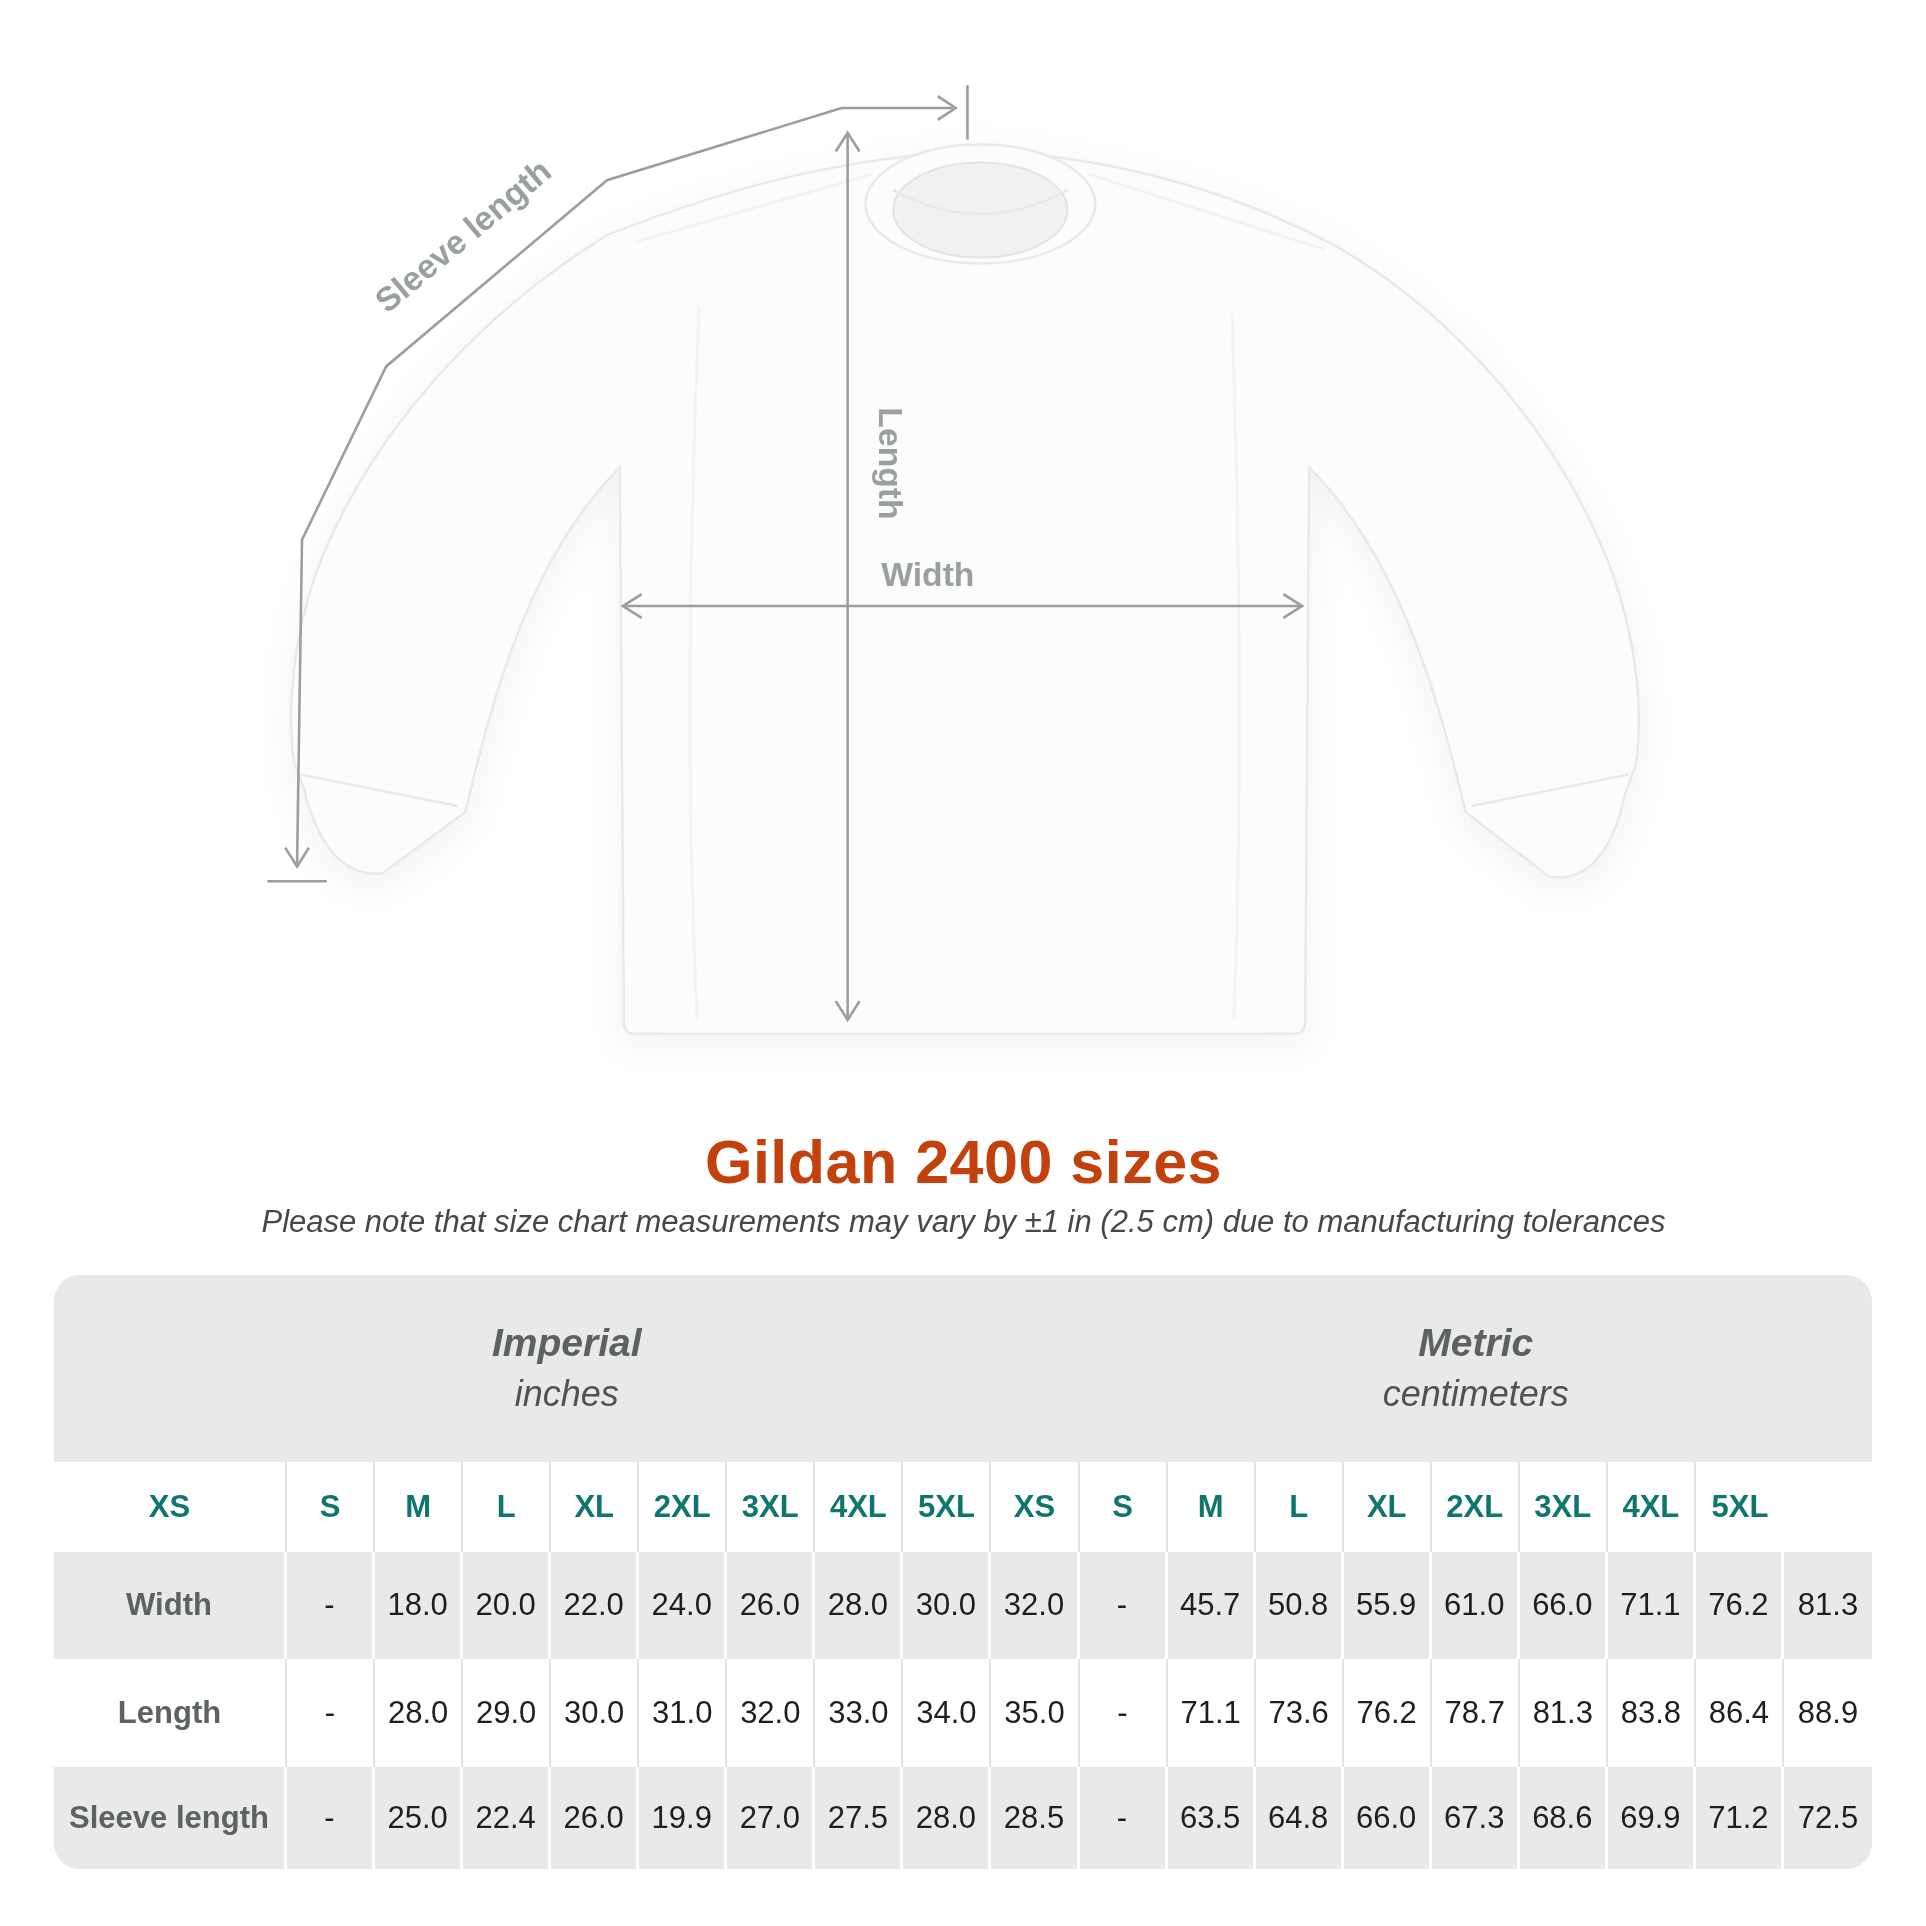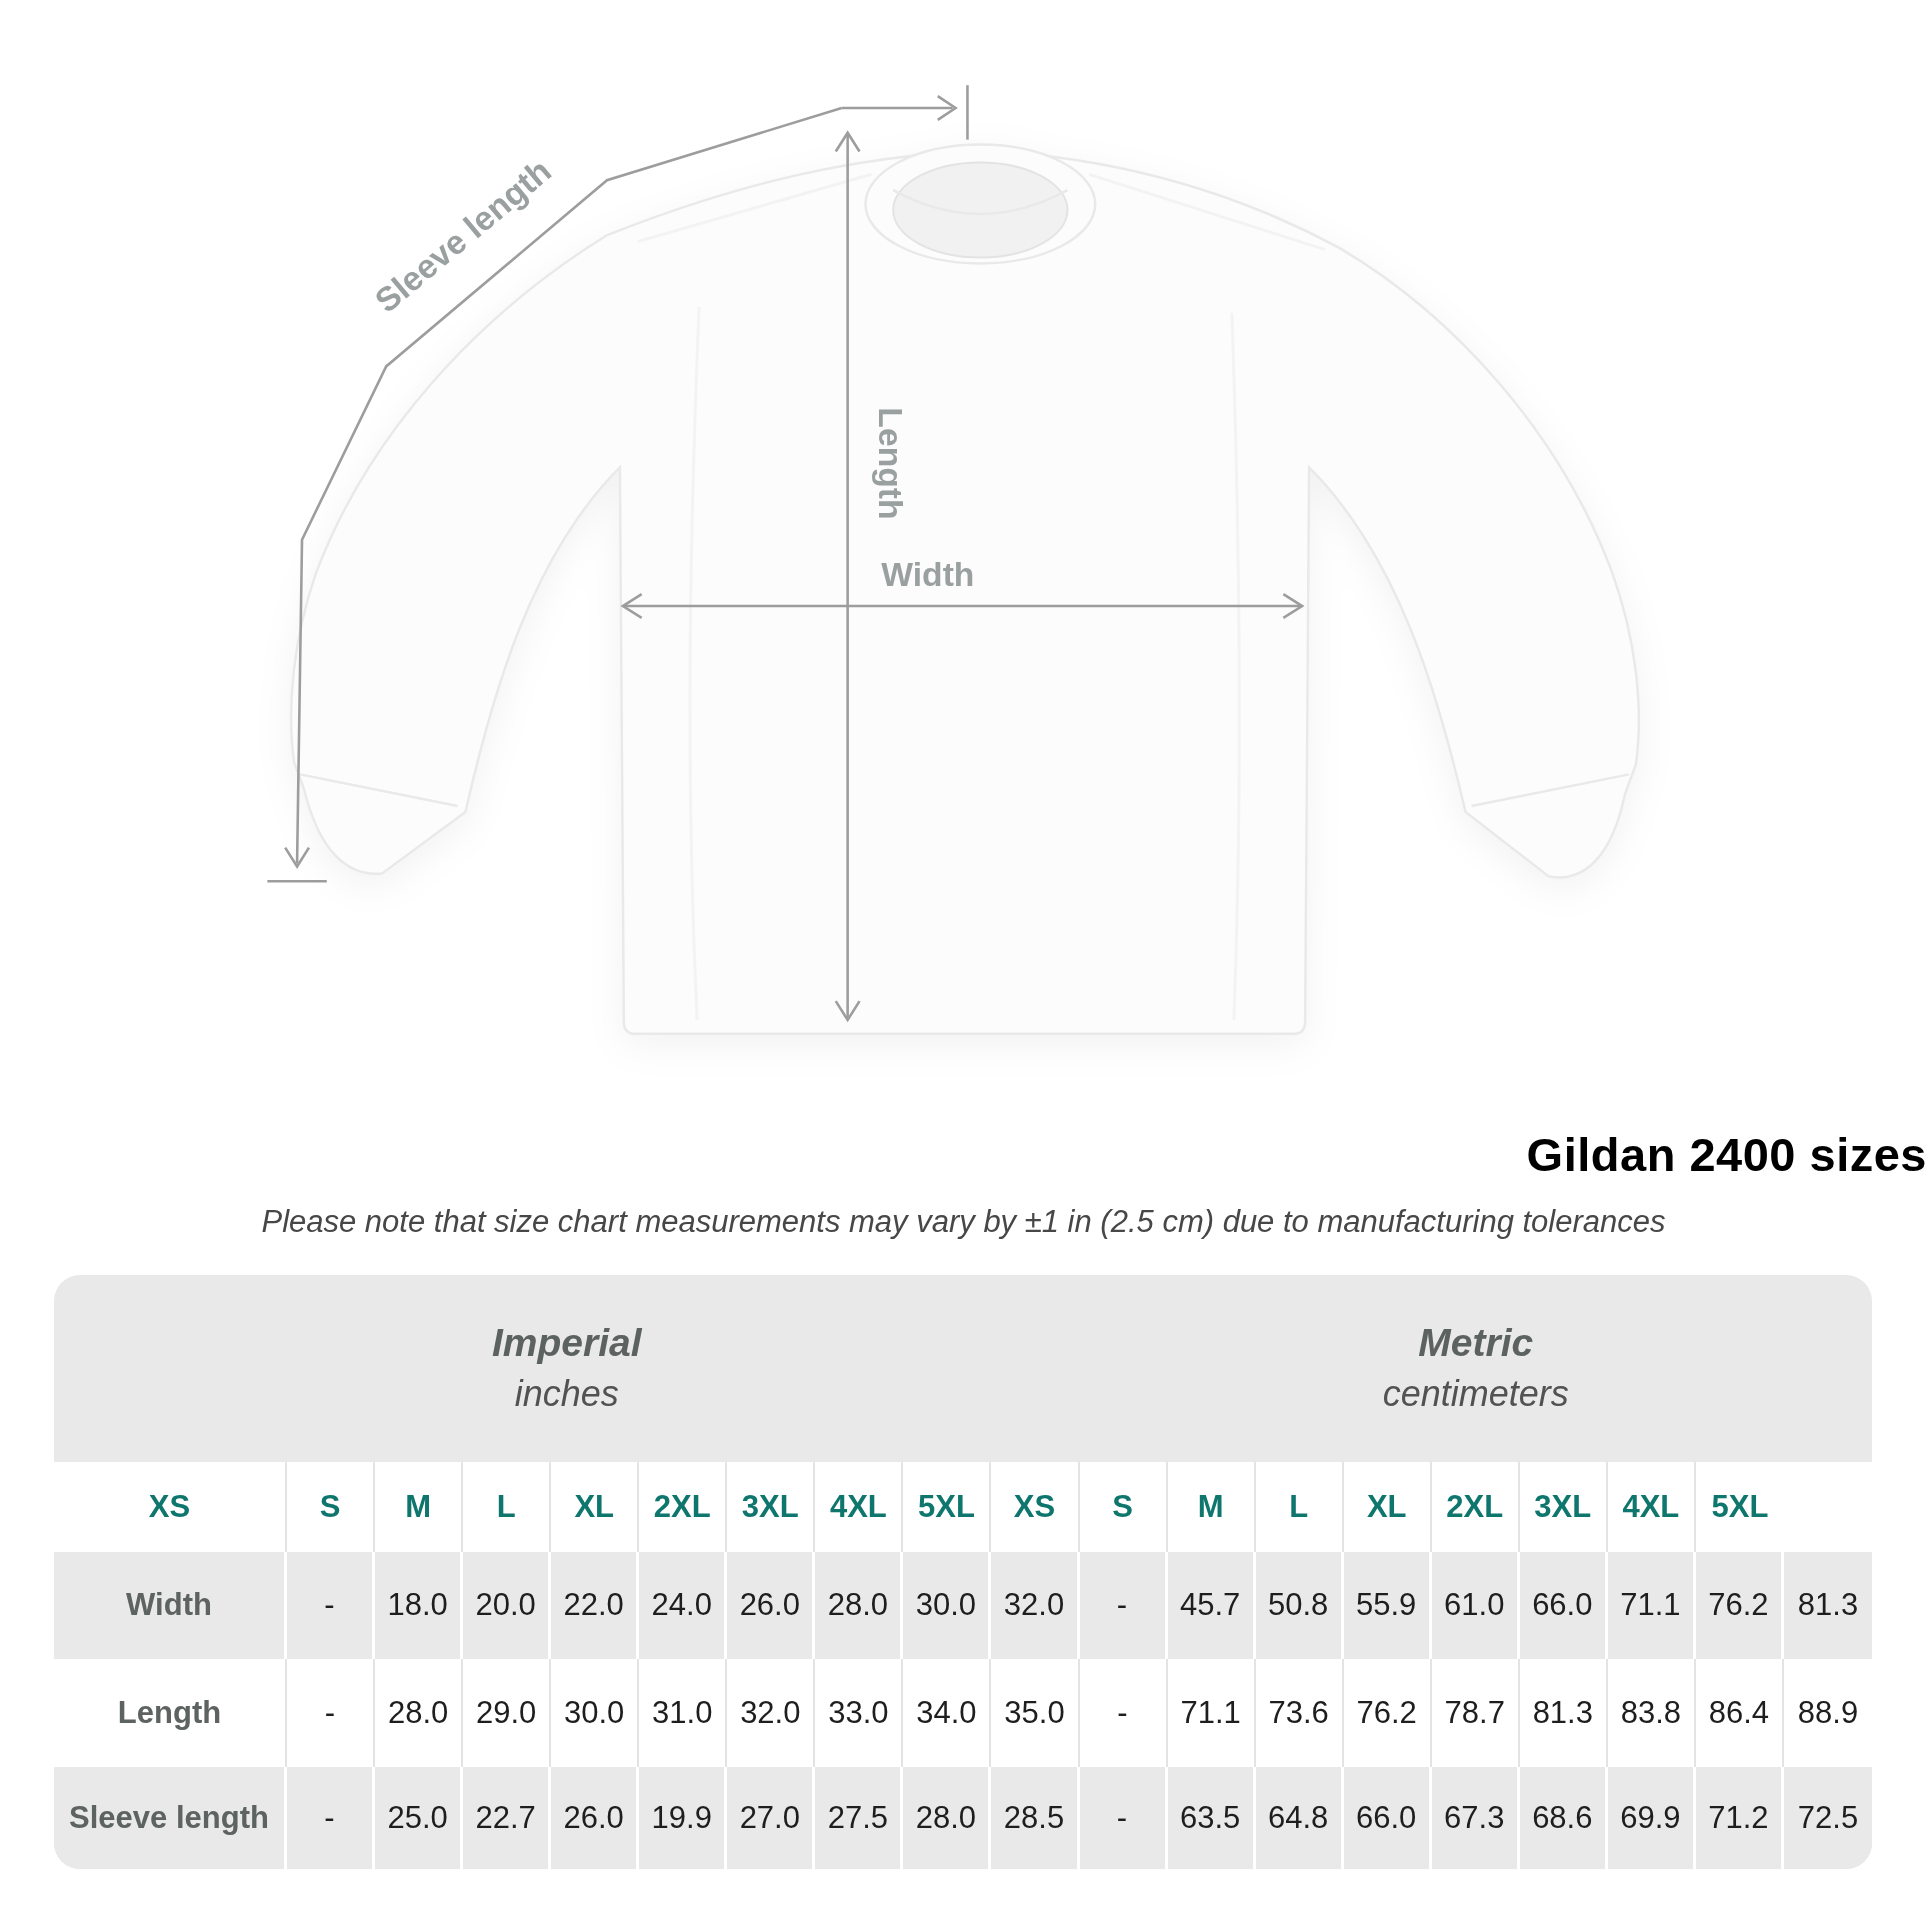--- a/index.html
+++ b/index.html
@@ -2,22 +2,22 @@
 <html><head>
 <meta charset="utf-8">
 <style>
   html,body{margin:0;padding:0;background:#ffffff;}
   .page{position:relative;width:1927px;height:1927px;background:#ffffff;overflow:hidden;
         font-family:"Liberation Sans", sans-serif;}
   
   .diagram{position:absolute;top:0;left:0;width:1927px;height:1119px;}
   .diagram svg{display:block;}
   
-  .title{position:absolute;top:1127px;left:0;width:100%;text-align:right;
-         font-size:47px;font-weight:bold;color:#000000;letter-spacing:0.5px;}
+  .title{position:absolute;top:1127px;left:0;width:100%;text-align:center;
+         font-size:61px;font-weight:bold;color:#c2410c;letter-spacing:0.5px;}
   .subtitle{position:absolute;top:1204px;left:0;width:100%;text-align:center;
             font-style:italic;font-size:31px;color:#474747;}
   
   .card{position:absolute;left:54px;top:1275px;width:1818px;height:594px;
         background:#e9e9e9;border-radius:26px;overflow:hidden;
         display:flex;flex-direction:column;}
   .trow{display:grid;grid-template-columns:233px repeat(18,1fr);}
   .sysrow{height:201px;border-radius:19px;}
   .syscell{display:flex;flex-direction:column;align-items:center;justify-content:center;}
   .syscell.imp{grid-column:1 / span 10;}
@@ -186,21 +186,21 @@
         <div class="tcell">78.7</div>
         <div class="tcell">81.3</div>
         <div class="tcell">83.8</div>
         <div class="tcell">86.4</div>
         <div class="tcell">88.9</div>
       </div>
     <div class="trow data-row r2 gray">
         <div class="tcell rowlabel">Sleeve length</div>
         <div class="tcell">-</div>
         <div class="tcell">25.0</div>
-        <div class="tcell">22.7</div>
+        <div class="tcell">22.4</div>
         <div class="tcell">26.0</div>
         <div class="tcell">19.9</div>
         <div class="tcell">27.0</div>
         <div class="tcell">27.5</div>
         <div class="tcell">28.0</div>
         <div class="tcell">28.5</div>
         <div class="tcell">-</div>
         <div class="tcell">63.5</div>
         <div class="tcell">64.8</div>
         <div class="tcell">66.0</div>

